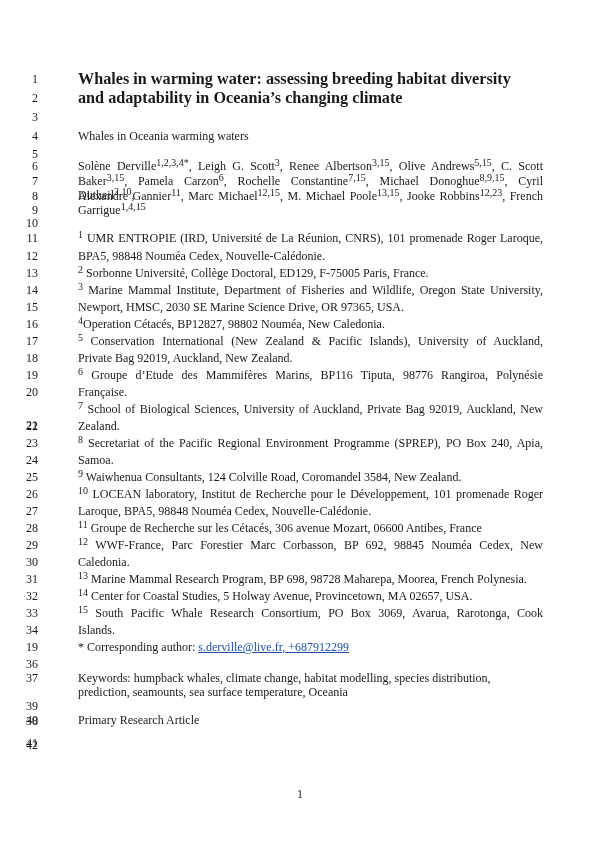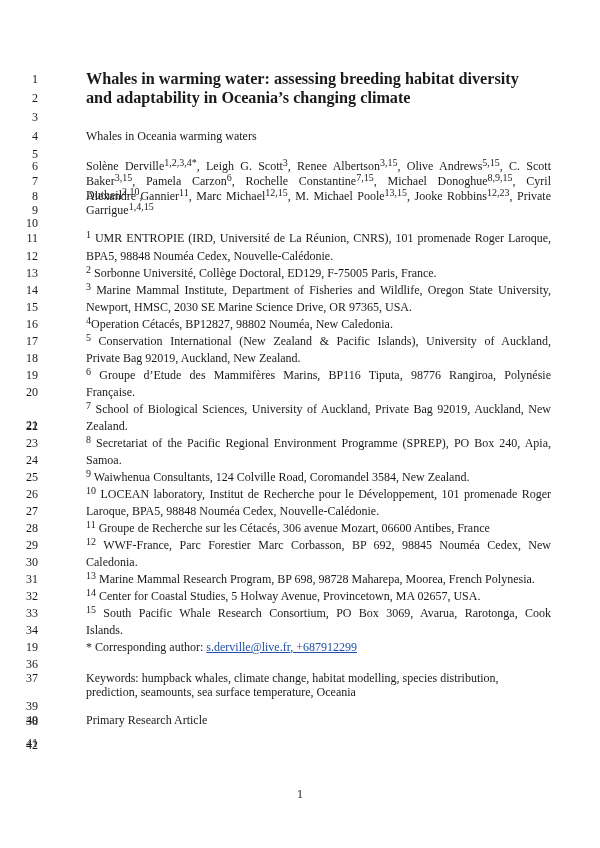--- a/index.html
+++ b/index.html
@@ -1,19 +1,19 @@
 <!DOCTYPE html>
 <html><head>
 <meta charset="utf-8">
 <style>
   html, body { margin: 0; padding: 0; background: #ffffff; }
   body { width: 600px; height: 848px; position: relative; overflow: hidden;
          font-family: "Liberation Serif", "DejaVu Serif", serif; color: #1a1a1a; }
   .ln { position: absolute; left: 14px; width: 24px; text-align: right; font-size: 12px; line-height: 14px; color: #1a1a1a; }
-  .row { position: absolute; left: 86px; width: 465px; font-size: 12px; line-height: 14px; white-space: nowrap; }
+  .row { position: absolute; left: 78px; width: 465px; font-size: 12px; line-height: 14px; white-space: nowrap; }
   .just { text-align: justify; text-align-last: justify; white-space: normal; }
   .title { font-weight: bold; font-size: 16.2px; line-height: 18px; }
   sup { font-size: 10px; vertical-align: 4px; line-height: 0; }
   a.link { color: #1f4fa8; text-decoration: underline; }
   .page-num { position: absolute; left: 292px; top: 787px; width: 16px; text-align: center; font-size: 12px; }
 </style>
 </head>
 <body>
 
 <div>
@@ -63,21 +63,21 @@
     <div class="ln" style="top:738px">42</div>
   </div>
 
   <div class="row title" style="top:70px">Whales in warming water: assessing breeding habitat diversity</div>
   <div class="row title" style="top:89px">and adaptability in Oceania’s changing climate</div>
 
   <div class="row" style="top:129px">Whales in Oceania warming waters</div>
 
   <div class="row just" style="top:159px"><span>Solène Derville</span><sup>1,2,3,4*</sup><span>, Leigh G. Scott</span><sup>3</sup><span>, Renee Albertson</span><sup>3,15</sup><span>, Olive Andrews</span><sup>5,15</sup><span>, C. Scott</span></div>
   <div class="row just" style="top:174px"><span>Baker</span><sup>3,15</sup><span>, Pamela Carzon</span><sup>6</sup><span>, Rochelle Constantine</span><sup>7,15</sup><span>, Michael Donoghue</span><sup>8,9,15</sup><span>, Cyril Dutheil</span><sup>2,10</sup><span>,</span></div>
-  <div class="row just" style="top:189px"><span>Alexandre Gannier</span><sup>11</sup><span>, Marc Michael</span><sup>12,15</sup><span>, M. Michael Poole</span><sup>13,15</sup><span>, Jooke Robbins</span><sup>12,23</sup><span>, Private</span></div>
+  <div class="row just" style="top:189px"><span>Alexandre Gannier</span><sup>11</sup><span>, Marc Michael</span><sup>12,15</sup><span>, M. Michael Poole</span><sup>13,15</sup><span>, Jooke Robbins</span><sup>12,23</sup><span>, French</span></div>
   <div class="row" style="top:203px"><span>Garrigue</span><sup>1,4,15</sup></div>
 
   <div class="row just" style="top:231px"><sup>1</sup><span> UMR ENTROPIE (IRD, Université de La Réunion, CNRS), 101 promenade Roger Laroque,</span></div>
   <div class="row" style="top:249px">BPA5, 98848 Nouméa Cedex, Nouvelle-Calédonie.</div>
   <div class="row" style="top:266px"><sup>2</sup><span> Sorbonne Université, Collège Doctoral, ED129, F-75005 Paris, France.</span></div>
   <div class="row just" style="top:283px"><sup>3</sup><span> Marine Mammal Institute, Department of Fisheries and Wildlife, Oregon State University,</span></div>
   <div class="row" style="top:300px">Newport, HMSC, 2030 SE Marine Science Drive, OR 97365, USA.</div>
   <div class="row" style="top:317px"><sup>4</sup><span>Operation Cétacés, BP12827, 98802 Nouméa, New Caledonia.</span></div>
   <div class="row just" style="top:334px"><sup>5</sup><span> Conservation International (New Zealand &amp; Pacific Islands), University of Auckland,</span></div>
   <div class="row" style="top:351px">Private Bag 92019, Auckland, New Zealand.</div>

